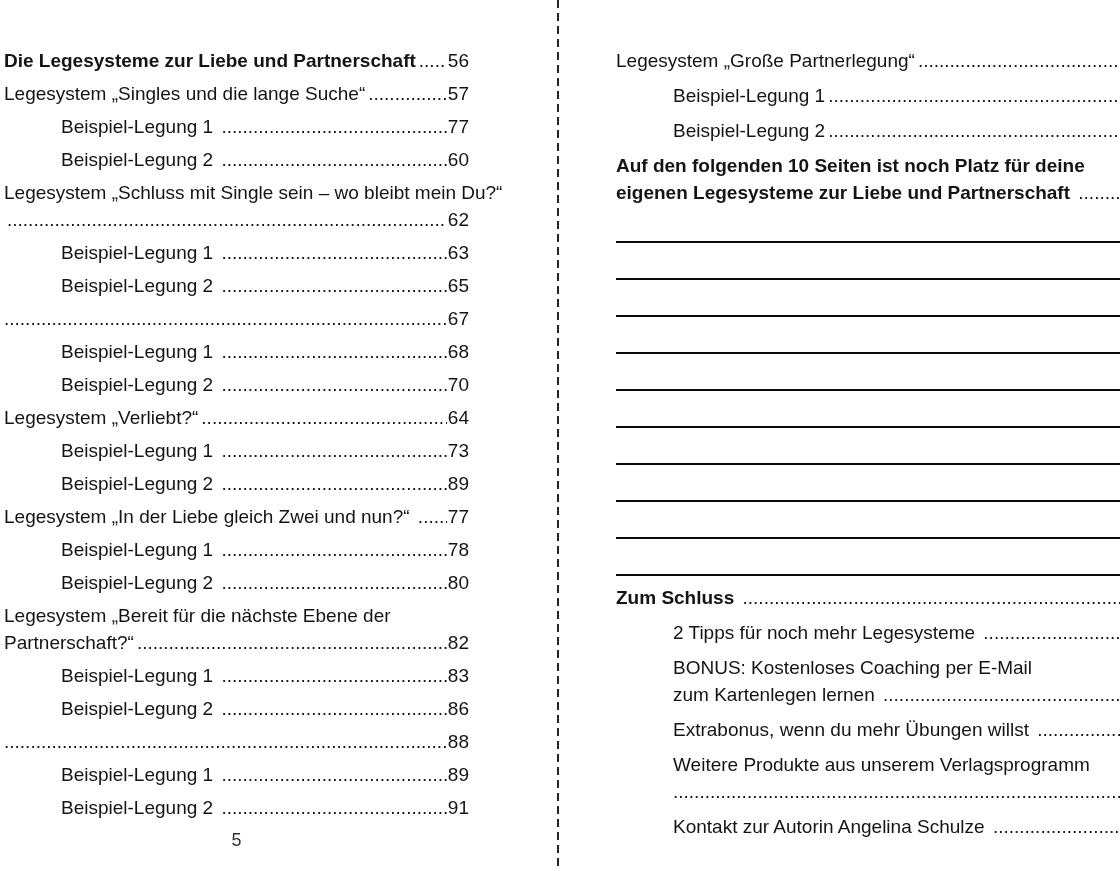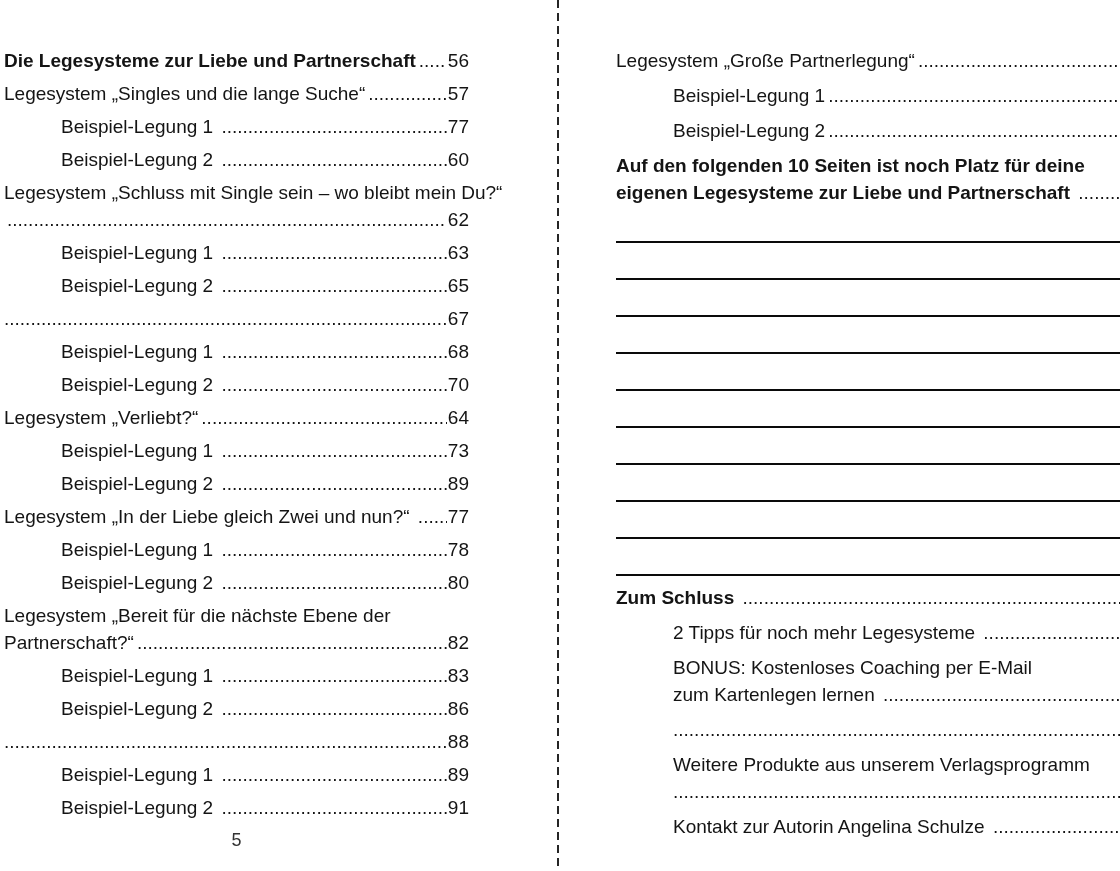--- a/index.html
+++ b/index.html
@@ -242,20 +242,21 @@
   </div>
         <div class="row textline ind">
     <span class="t">BONUS: Kostenloses Coaching per E-Mail</span>
   </div>
         <div class="row ind">
     <span class="t">zum Kartenlegen lernen </span>
     <span class="leader">................................................................................................................................................................</span>
 
   </div>
         <div class="row ind">
+    <span class="t">Extrabonus, wenn du mehr Übungen willst </span>
     <span class="leader">................................................................................................................................................................</span>
 
   </div>
         <div class="row textline ind">
     <span class="t">Weitere Produkte aus unserem Verlagsprogramm</span>
   </div>
         <div class="row ind">
     <span class="leader">................................................................................................................................................................</span>
 
   </div>

